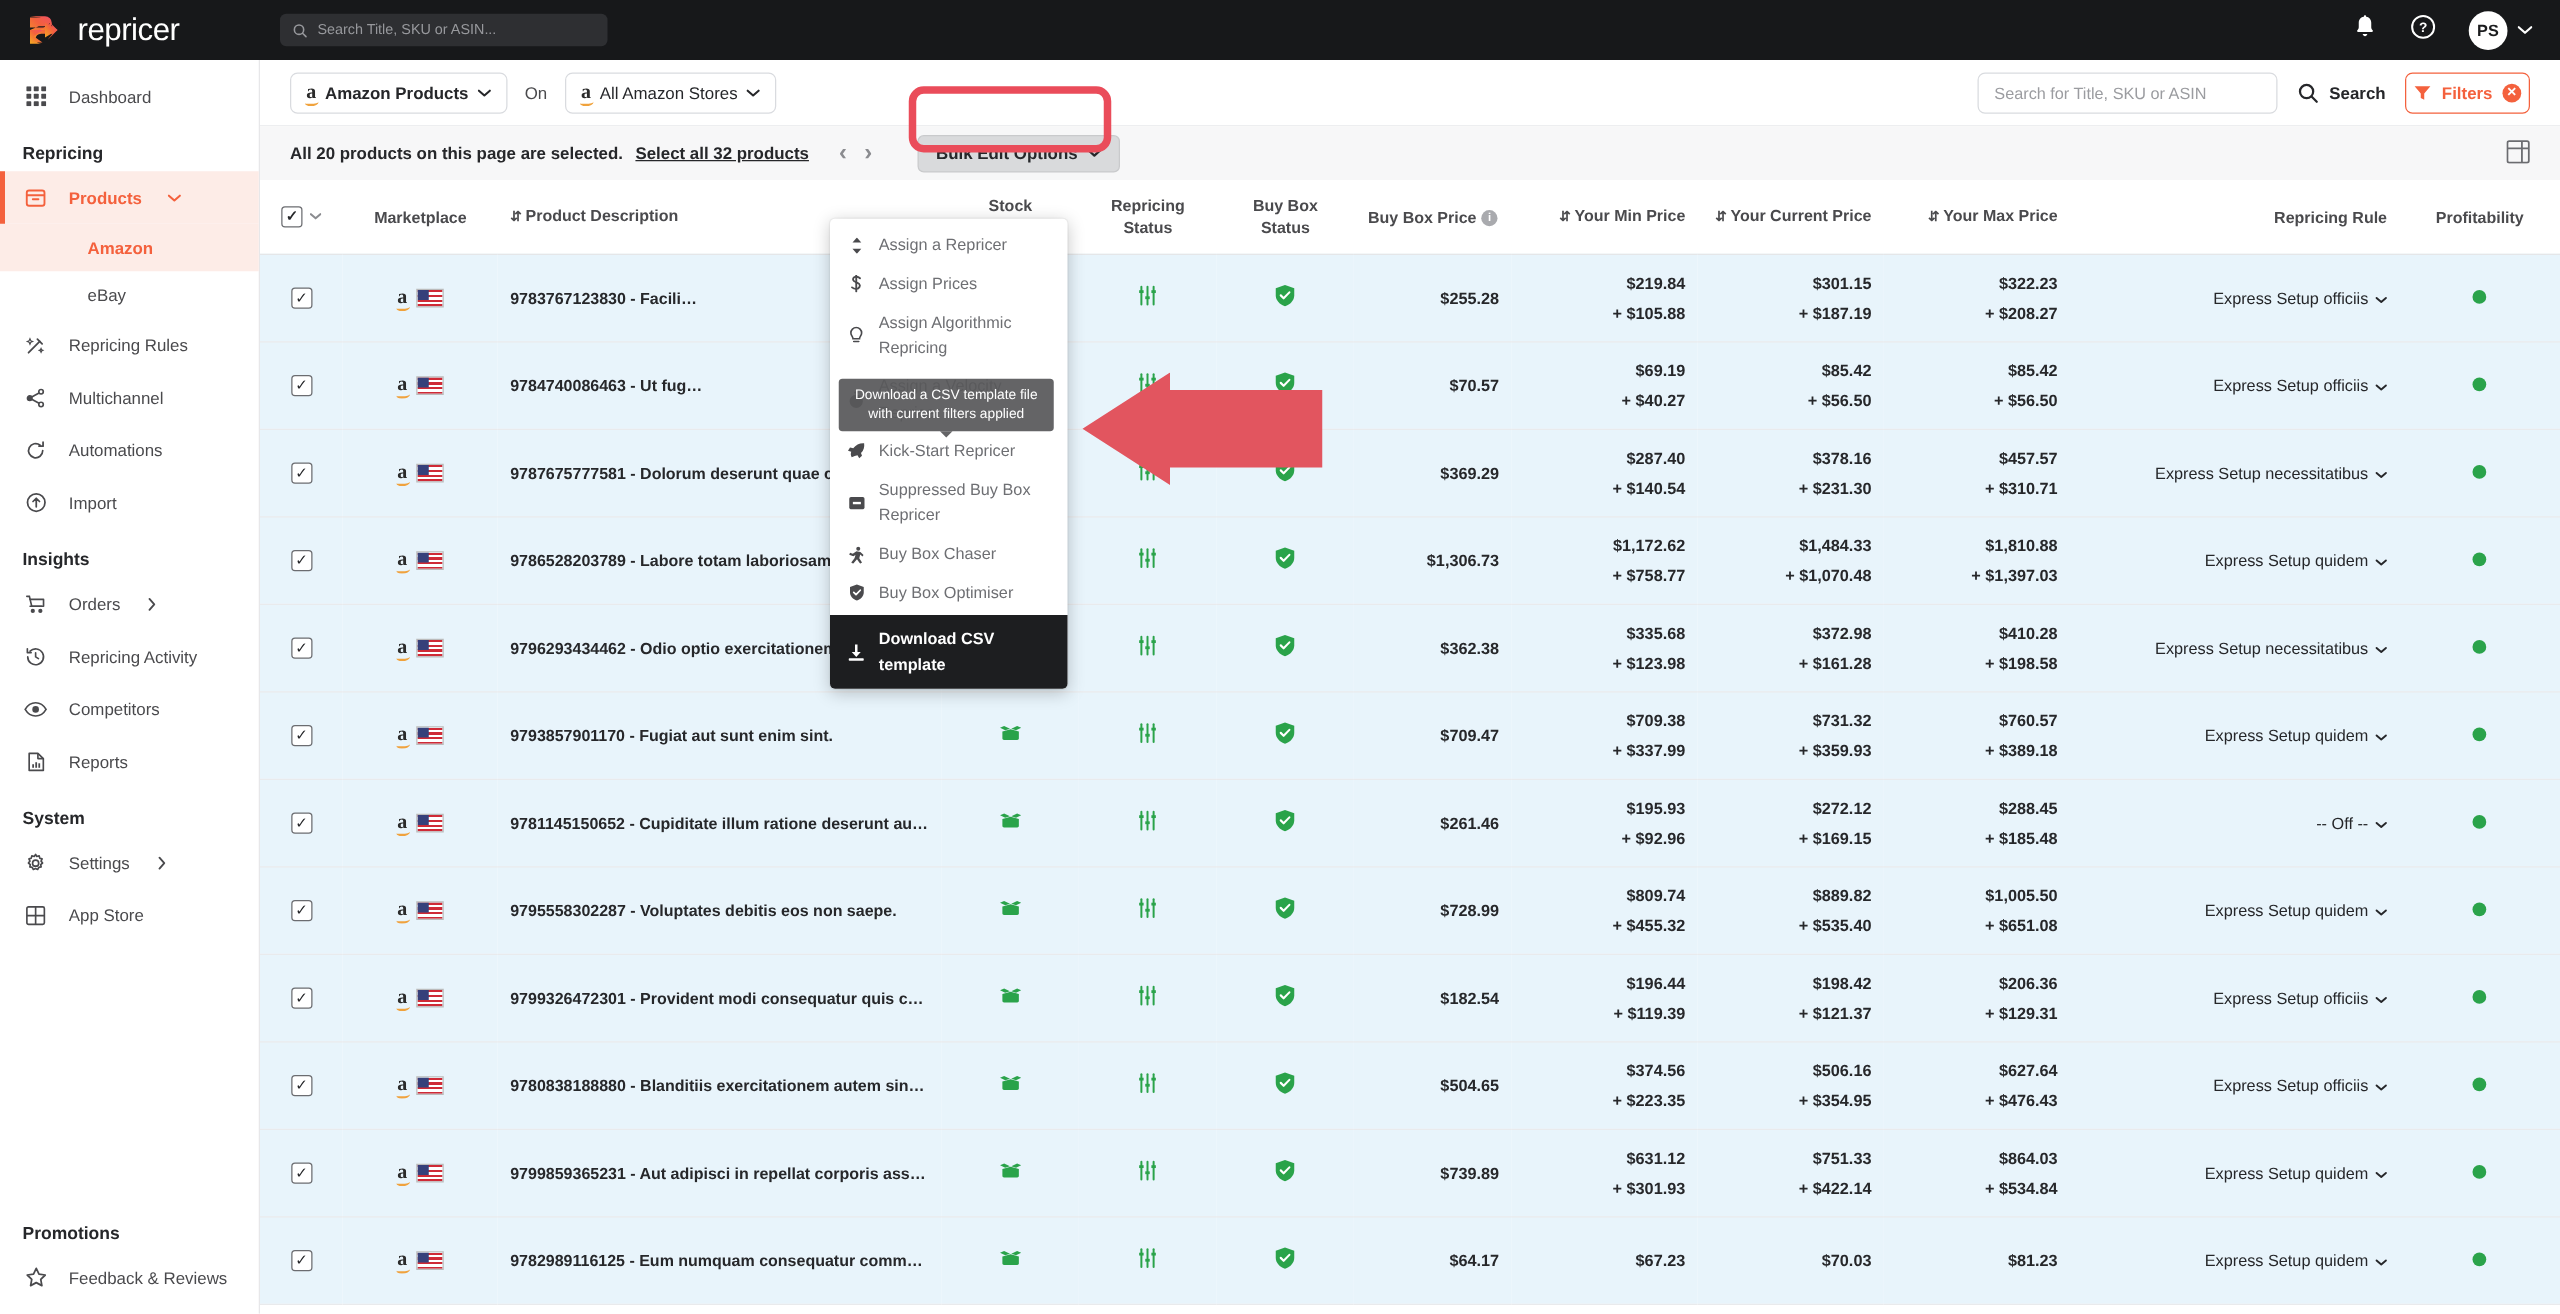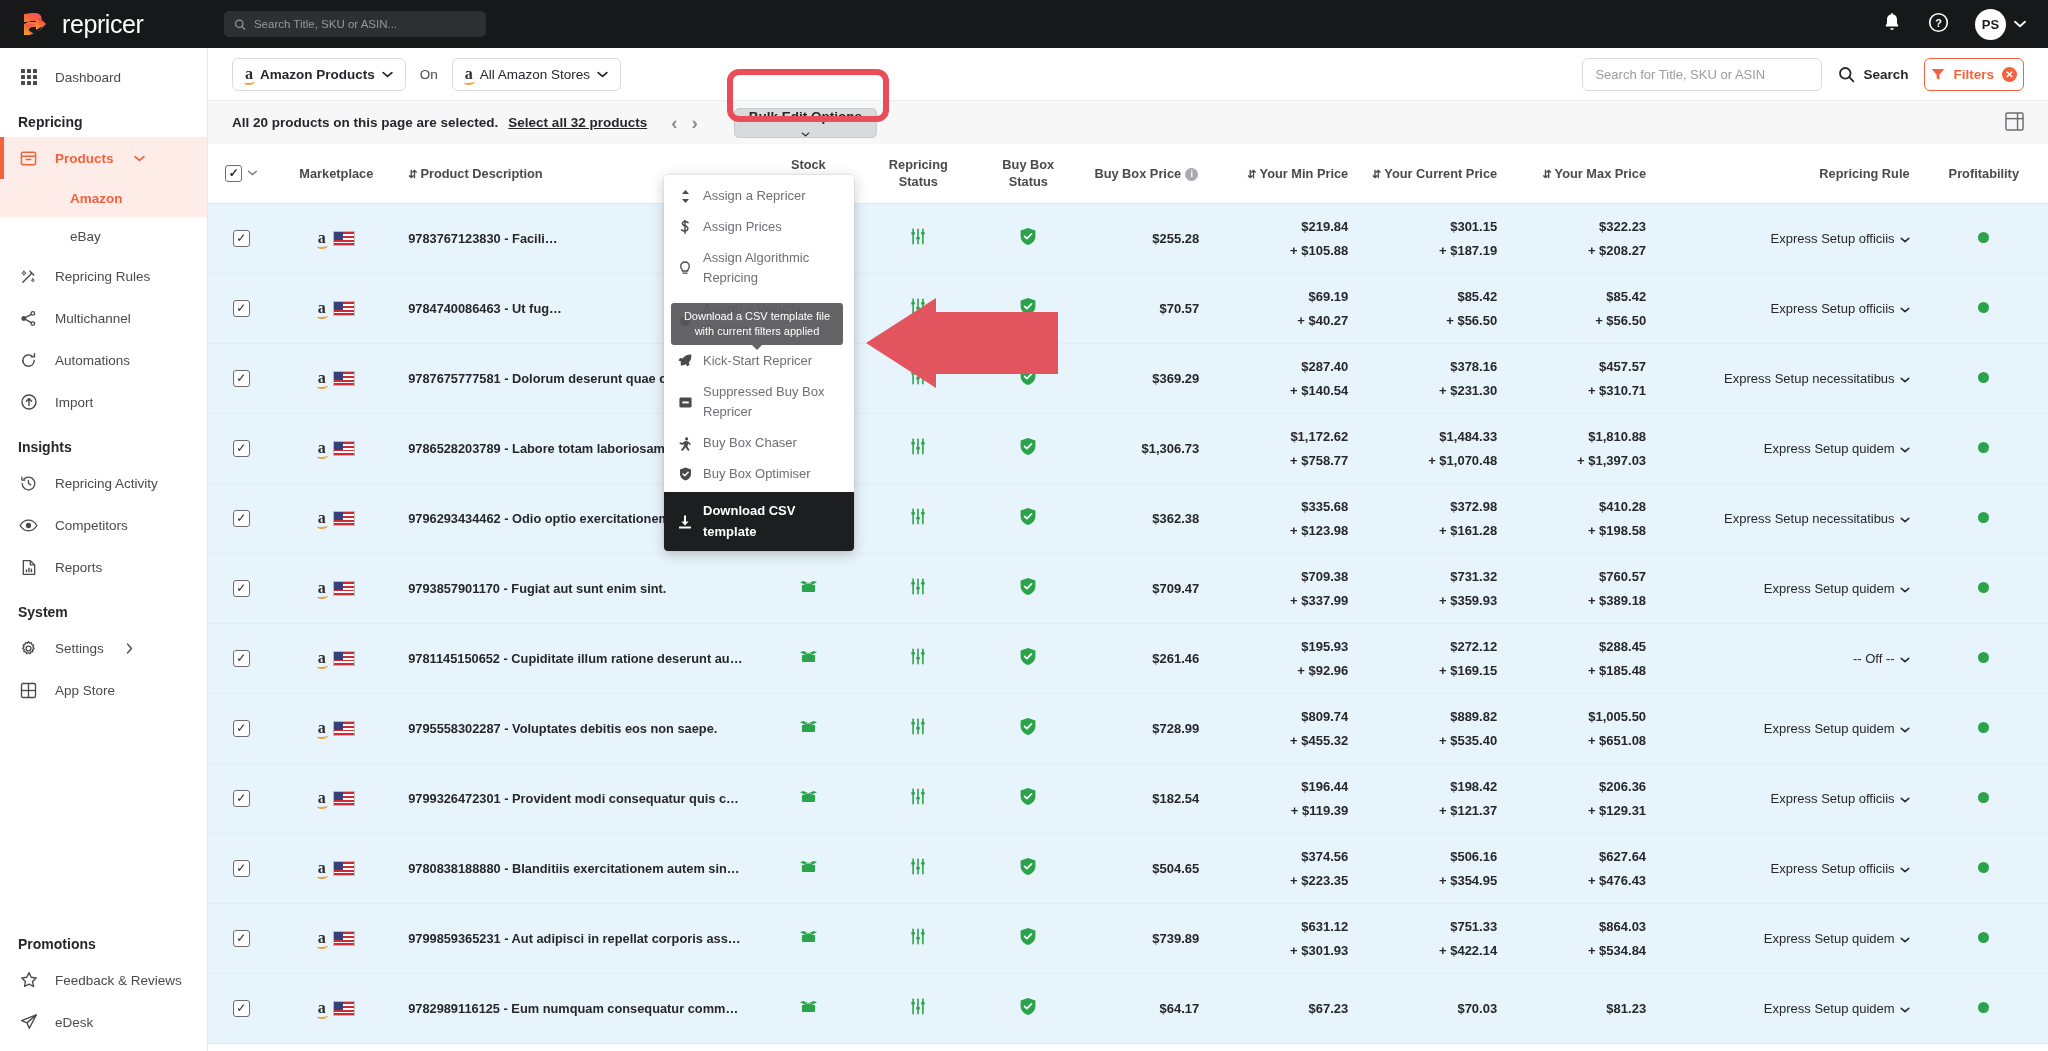--- a/index.html
+++ b/index.html
@@ -115,21 +115,21 @@
   .selectbar {
     height: 43px; background: #f7f7f8; display: flex; align-items: center;
     padding: 0 24px; font-size: 13.5px; font-weight: 700; color: #26272a; gap: 10px;
     position: relative;
   }
   .selectbar a { color: #26272a; text-decoration: underline; cursor: pointer; text-align: right; }
   .pager { display: flex; align-items: center; gap: 14px; margin-left: 14px; color: #8b8c90; }
   .bulk-btn {
     margin-left: 26px; background: #d9dadc; border: 1px solid #c9cacc; border-radius: 5px;
     height: 30px; padding: 0 14px; font-size: 13.5px; font-weight: 700; color: #26272a;
-    display: inline-flex; align-items: center; gap: 8px; cursor: pointer; flex-direction: column;
+    display: inline-flex; align-items: center; gap: 8px; cursor: pointer;
   }
   .grid-icon-right { margin-left: auto; color: #6b6c70; cursor: pointer; }
 
   
   .hl-ring {
     position: absolute; border: 6px solid #ea4c5a; border-radius: 12px;
     pointer-events: none; z-index: 40;
   }
 
   
@@ -352,20 +352,34 @@
         <svg width="18" height="18" viewBox="0 0 18 18" fill="none" stroke="currentColor" stroke-width="1.4">
           <circle cx="9" cy="9" r="7"></circle>
           <path d="M9 12.4 V5.8 M6.4 8.2 L9 5.6 L11.6 8.2" stroke-linecap="round" stroke-linejoin="round"></path>
         </svg>
       </span>
       <span>Import</span>
     </div>
 
     <div class="nav-group">Insights</div>
 
+    <div class="nav-item">
+      <span class="ic">
+        <svg width="17" height="17" viewBox="0 0 18 18" fill="none" stroke="currentColor" stroke-width="1.4" stroke-linecap="round">
+          <path d="M1.5 2.2 h2.2 l2 8.4 h8.3"></path>
+          <path d="M4.3 4.8 h11.4 v5.8 h-11.4" stroke-linejoin="round"></path>
+          <circle cx="6.6" cy="14.6" r="1.1" fill="currentColor"></circle>
+            <circle cx="13" cy="14.6" r="1.1" fill="currentColor"></circle>
+        </svg>
+      </span>
+      <span>Orders</span>
+      <svg style="margin-left:6px" width="7" height="11" viewBox="0 0 8 12">
+        <path d="M1.8 1 L6.2 6 L1.8 11" fill="none" stroke="currentColor" stroke-width="1.7" stroke-linecap="round" stroke-linejoin="round"></path>
+      </svg>
+    </div>
 
     <div class="nav-item">
       <span class="ic">
         <svg width="17" height="17" viewBox="0 0 18 18" fill="none" stroke="currentColor" stroke-width="1.4" stroke-linecap="round">
           <path d="M2.3 9a6.7 6.7 0 1 0 2-4.8"></path>
           <path d="M2 2.2 v3.2 h3.2" stroke-linejoin="round"></path>
           <path d="M9 5.6 V9 l2.4 1.5"></path>
         </svg>
       </span>
       <span>Repricing Activity</span>
@@ -422,29 +436,20 @@
 
     <div class="sidebar-bottom">
       <div class="nav-group">Promotions</div>
       <div class="nav-item">
         <span class="ic">
           <svg width="18" height="18" viewBox="0 0 18 18" fill="none" stroke="currentColor" stroke-width="1.4" stroke-linejoin="round">
             <path d="M9 1.7 l2.2 4.6 5 .7 -3.6 3.5 .9 5 -4.5-2.4 -4.5 2.4 .9-5 -3.6-3.5 5-.7z"></path>
           </svg>
         </span>
         <span>Feedback &amp; Reviews</span>
-      </div>
-      <div class="nav-item">
-        <span class="ic">
-          <svg width="18" height="18" viewBox="0 0 18 18" fill="none" stroke="currentColor" stroke-width="1.4" stroke-linejoin="round">
-            <path d="M16.3 1.9 L1.6 7.6 l5.4 2.3 2.3 5.4z"></path>
-            <path d="M16.3 1.9 L7 9.9"></path>
-          </svg>
-        </span>
-        <span>eDesk</span>
       </div>
     </div>
   </div>
 
   <div class="content">
 
     <div class="filterbar">
       <span class="pill">
         <span class="amz-a">a</span>
         <span>Amazon Products</span>

